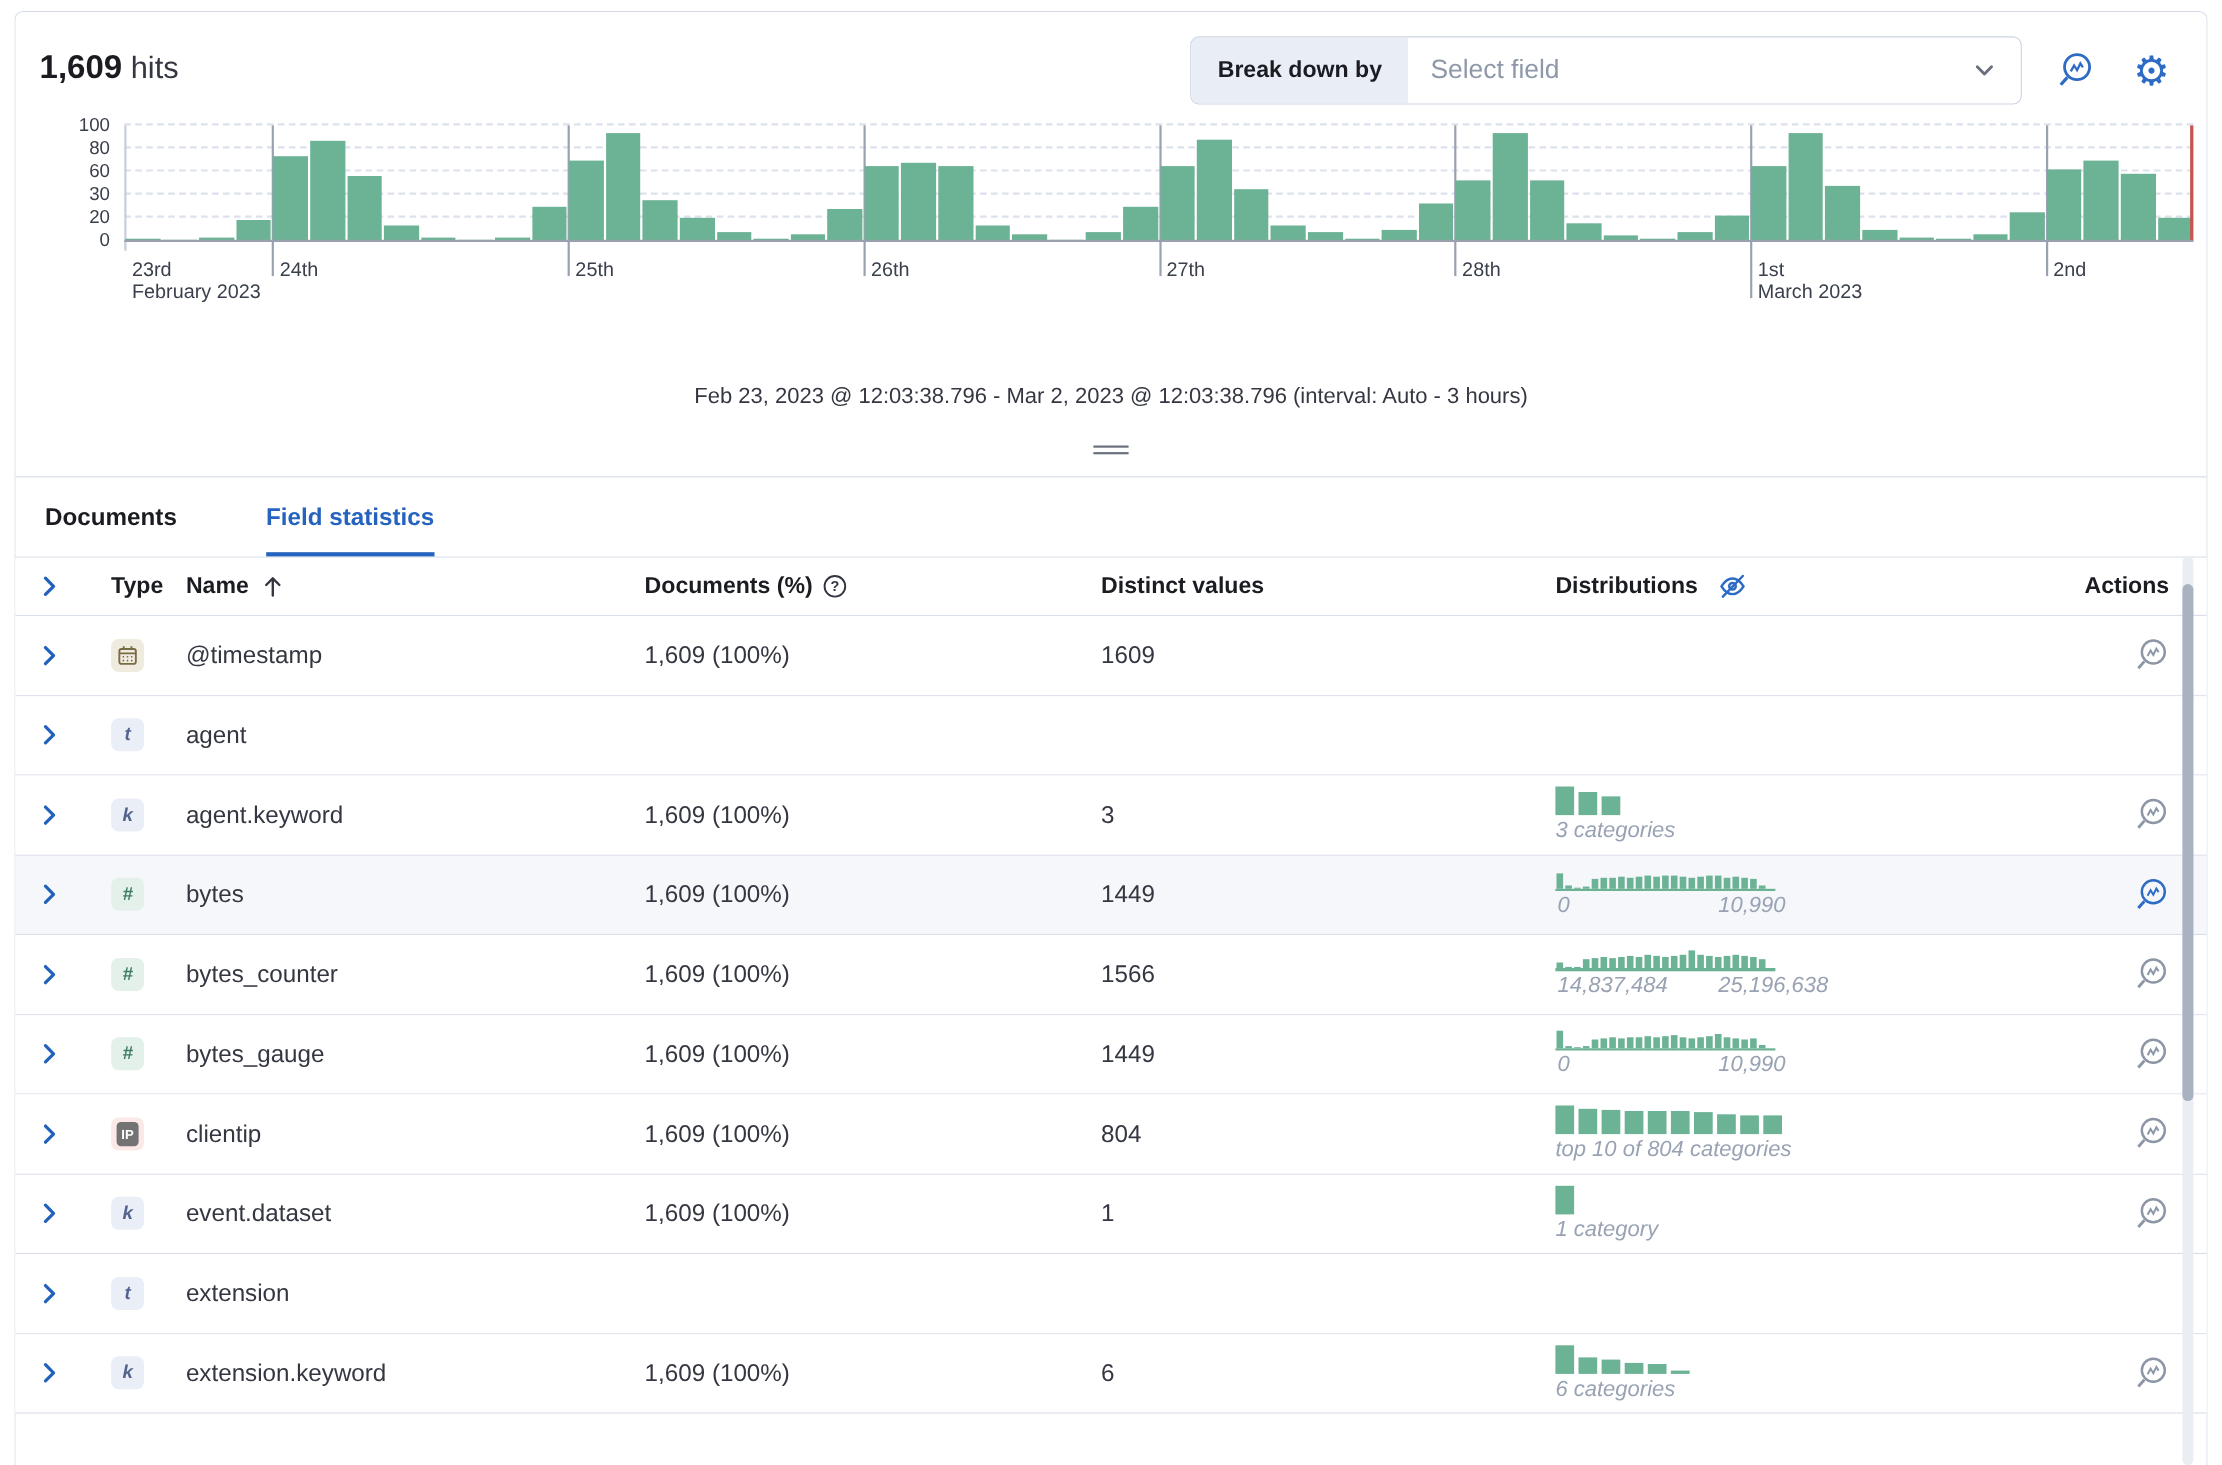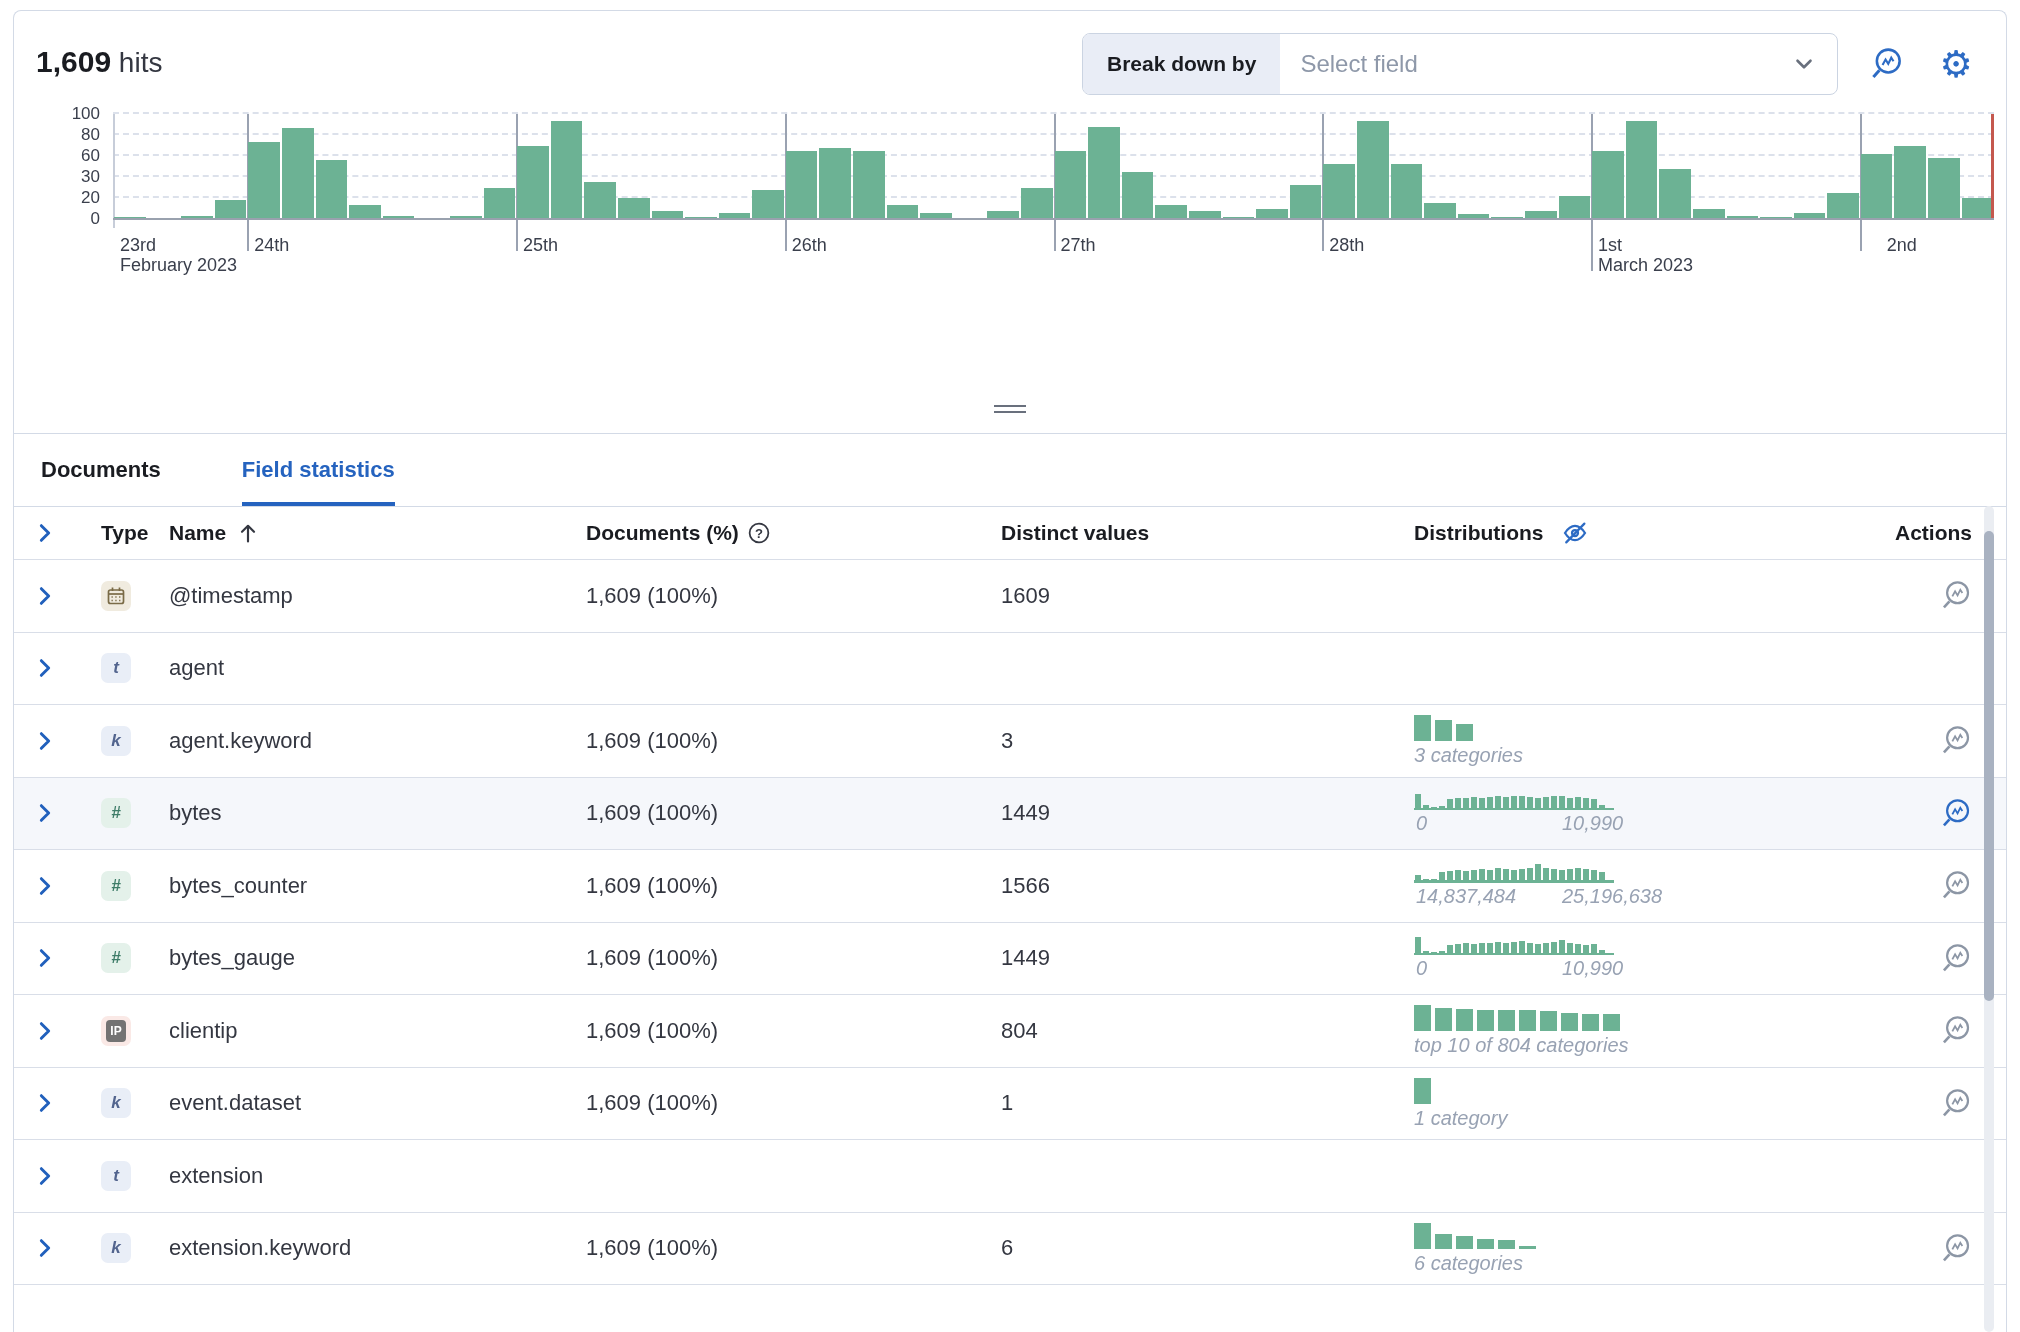--- a/index.html
+++ b/index.html
@@ -207,25 +207,26 @@
       <div id="xlabels">
           <div class="day-label" style="left: calc(0% + 7px);">23rd</div>
           <div class="month-label" style="left: calc(0% + 7px);">February 2023</div>
           <div class="day-label" style="left: calc(7.14286% + 7px);">24th</div>
           <div class="day-label" style="left: calc(21.4286% + 7px);">25th</div>
           <div class="day-label" style="left: calc(35.7143% + 7px);">26th</div>
           <div class="day-label" style="left: calc(50% + 7px);">27th</div>
           <div class="day-label" style="left: calc(64.2857% + 7px);">28th</div>
           <div class="day-label" style="left: calc(78.5714% + 7px);">1st</div>
           <div class="month-label" style="left: calc(78.5714% + 7px);">March 2023</div>
-          <div class="day-label" style="left: calc(92.8571% + 7px); margin-left: 20px;">2nd</div>
+          <div class="day-label" style="left: calc(92.8571% + 7px);">2nd</div>
         </div>
     </div>
   </div>
 
+  <div class="caption">Feb 23, 2023 @ 12:03:38.796 - Mar 2, 2023 @ 12:03:38.796 (interval: Auto - 3 hours)</div>
 
   <div class="resize-handle">
       <div></div>
       <div></div>
     </div>
 
   <div class="tabs" id="tabs">
       <div class="tab">Documents</div>
       <div class="tab active">Field statistics</div>
     </div>

